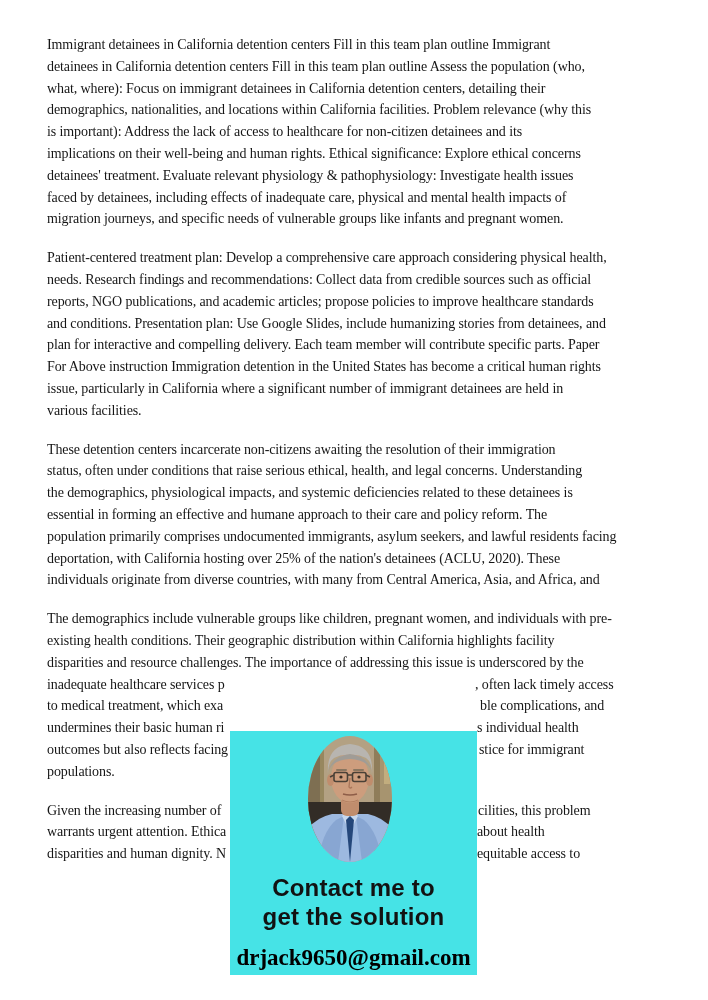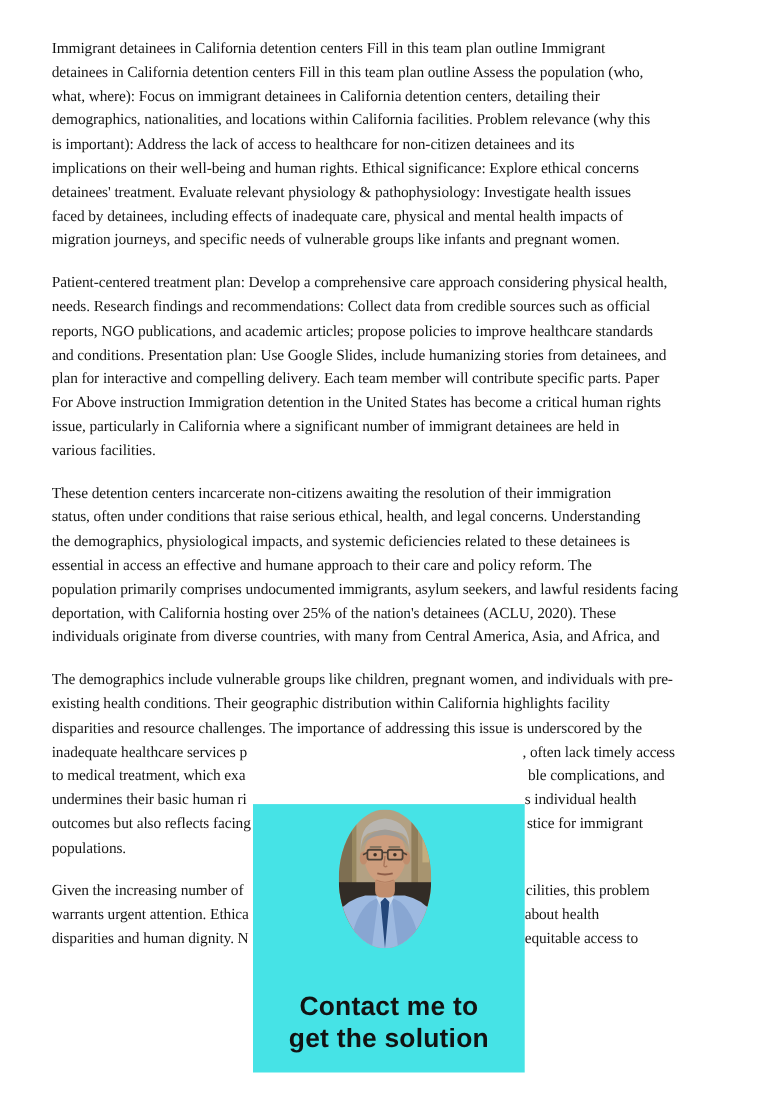--- a/index.html
+++ b/index.html
@@ -86,21 +86,21 @@
         <div class="line"><span>and conditions. Presentation plan: Use Google Slides, include humanizing stories from detainees, and</span></div>
         <div class="line"><span>plan for interactive and compelling delivery. Each team member will contribute specific parts. Paper</span></div>
         <div class="line"><span>For Above instruction Immigration detention in the United States has become a critical human rights</span></div>
         <div class="line"><span>issue, particularly in California where a significant number of immigrant detainees are held in</span></div>
         <div class="line"><span>various facilities.</span></div>
       </div>
       <div class="para">
         <div class="line"><span>These detention centers incarcerate non-citizens awaiting the resolution of their immigration</span></div>
         <div class="line"><span>status, often under conditions that raise serious ethical, health, and legal concerns. Understanding</span></div>
         <div class="line"><span>the demographics, physiological impacts, and systemic deficiencies related to these detainees is</span></div>
-        <div class="line"><span>essential in access an effective and humane approach to their care and policy reform. The</span></div>
+        <div class="line"><span>essential in forming an effective and humane approach to their care and policy reform. The</span></div>
         <div class="line"><span>population primarily comprises undocumented immigrants, asylum seekers, and lawful residents facing</span></div>
         <div class="line"><span>deportation, with California hosting over 25% of the nation's detainees (ACLU, 2020). These</span></div>
         <div class="line"><span>individuals originate from diverse countries, with many from Central America, Asia, and Africa, and</span></div>
       </div>
       <div class="para">
         <div class="line"><span>The demographics include vulnerable groups like children, pregnant women, and individuals with pre-</span></div>
         <div class="line"><span>existing health conditions. Their geographic distribution within California highlights facility</span></div>
         <div class="line"><span>disparities and resource challenges. The importance of addressing this issue is underscored by the</span></div>
         <div class="line"><span>inadequate healthcare services p</span><span class="seg-abs" style="left: 428px;">, often lack timely access</span></div>
         <div class="line"><span>to medical treatment, which exa</span><span class="seg-abs" style="left: 433px;">ble complications, and</span></div>
@@ -108,21 +108,21 @@
         <div class="line"><span>outcomes but also reflects facing</span><span class="seg-abs" style="left: 432px;">stice for immigrant</span></div>
         <div class="line"><span>populations.</span></div>
       </div>
       <div class="para">
         <div class="line"><span>Given the increasing number of</span><span class="seg-abs" style="left: 431px;">cilities, this problem</span></div>
         <div class="line"><span>warrants urgent attention. Ethica</span><span class="seg-abs" style="left: 430px;">about health</span></div>
         <div class="line"><span>disparities and human dignity. N</span><span class="seg-abs" style="left: 430px;">equitable access to</span></div>
       </div>
     </div>
 
-  <div class="promo" style="background: rgb(70, 227, 230); gap: 28px;">
+  <div class="promo" style="background: rgb(70, 227, 230);">
     <div class="promo-photo">
       <svg width="84" height="126" viewBox="0 0 84 126" xmlns="http://www.w3.org/2000/svg">
         <defs>
           <clipPath id="ovalClip">
               <ellipse cx="42" cy="63" rx="42" ry="63"></ellipse>
             </clipPath>
         </defs>
         <g clip-path="url(#ovalClip)">
 
           <rect x="0" y="0" width="84" height="126" fill="#b3a183"></rect>

